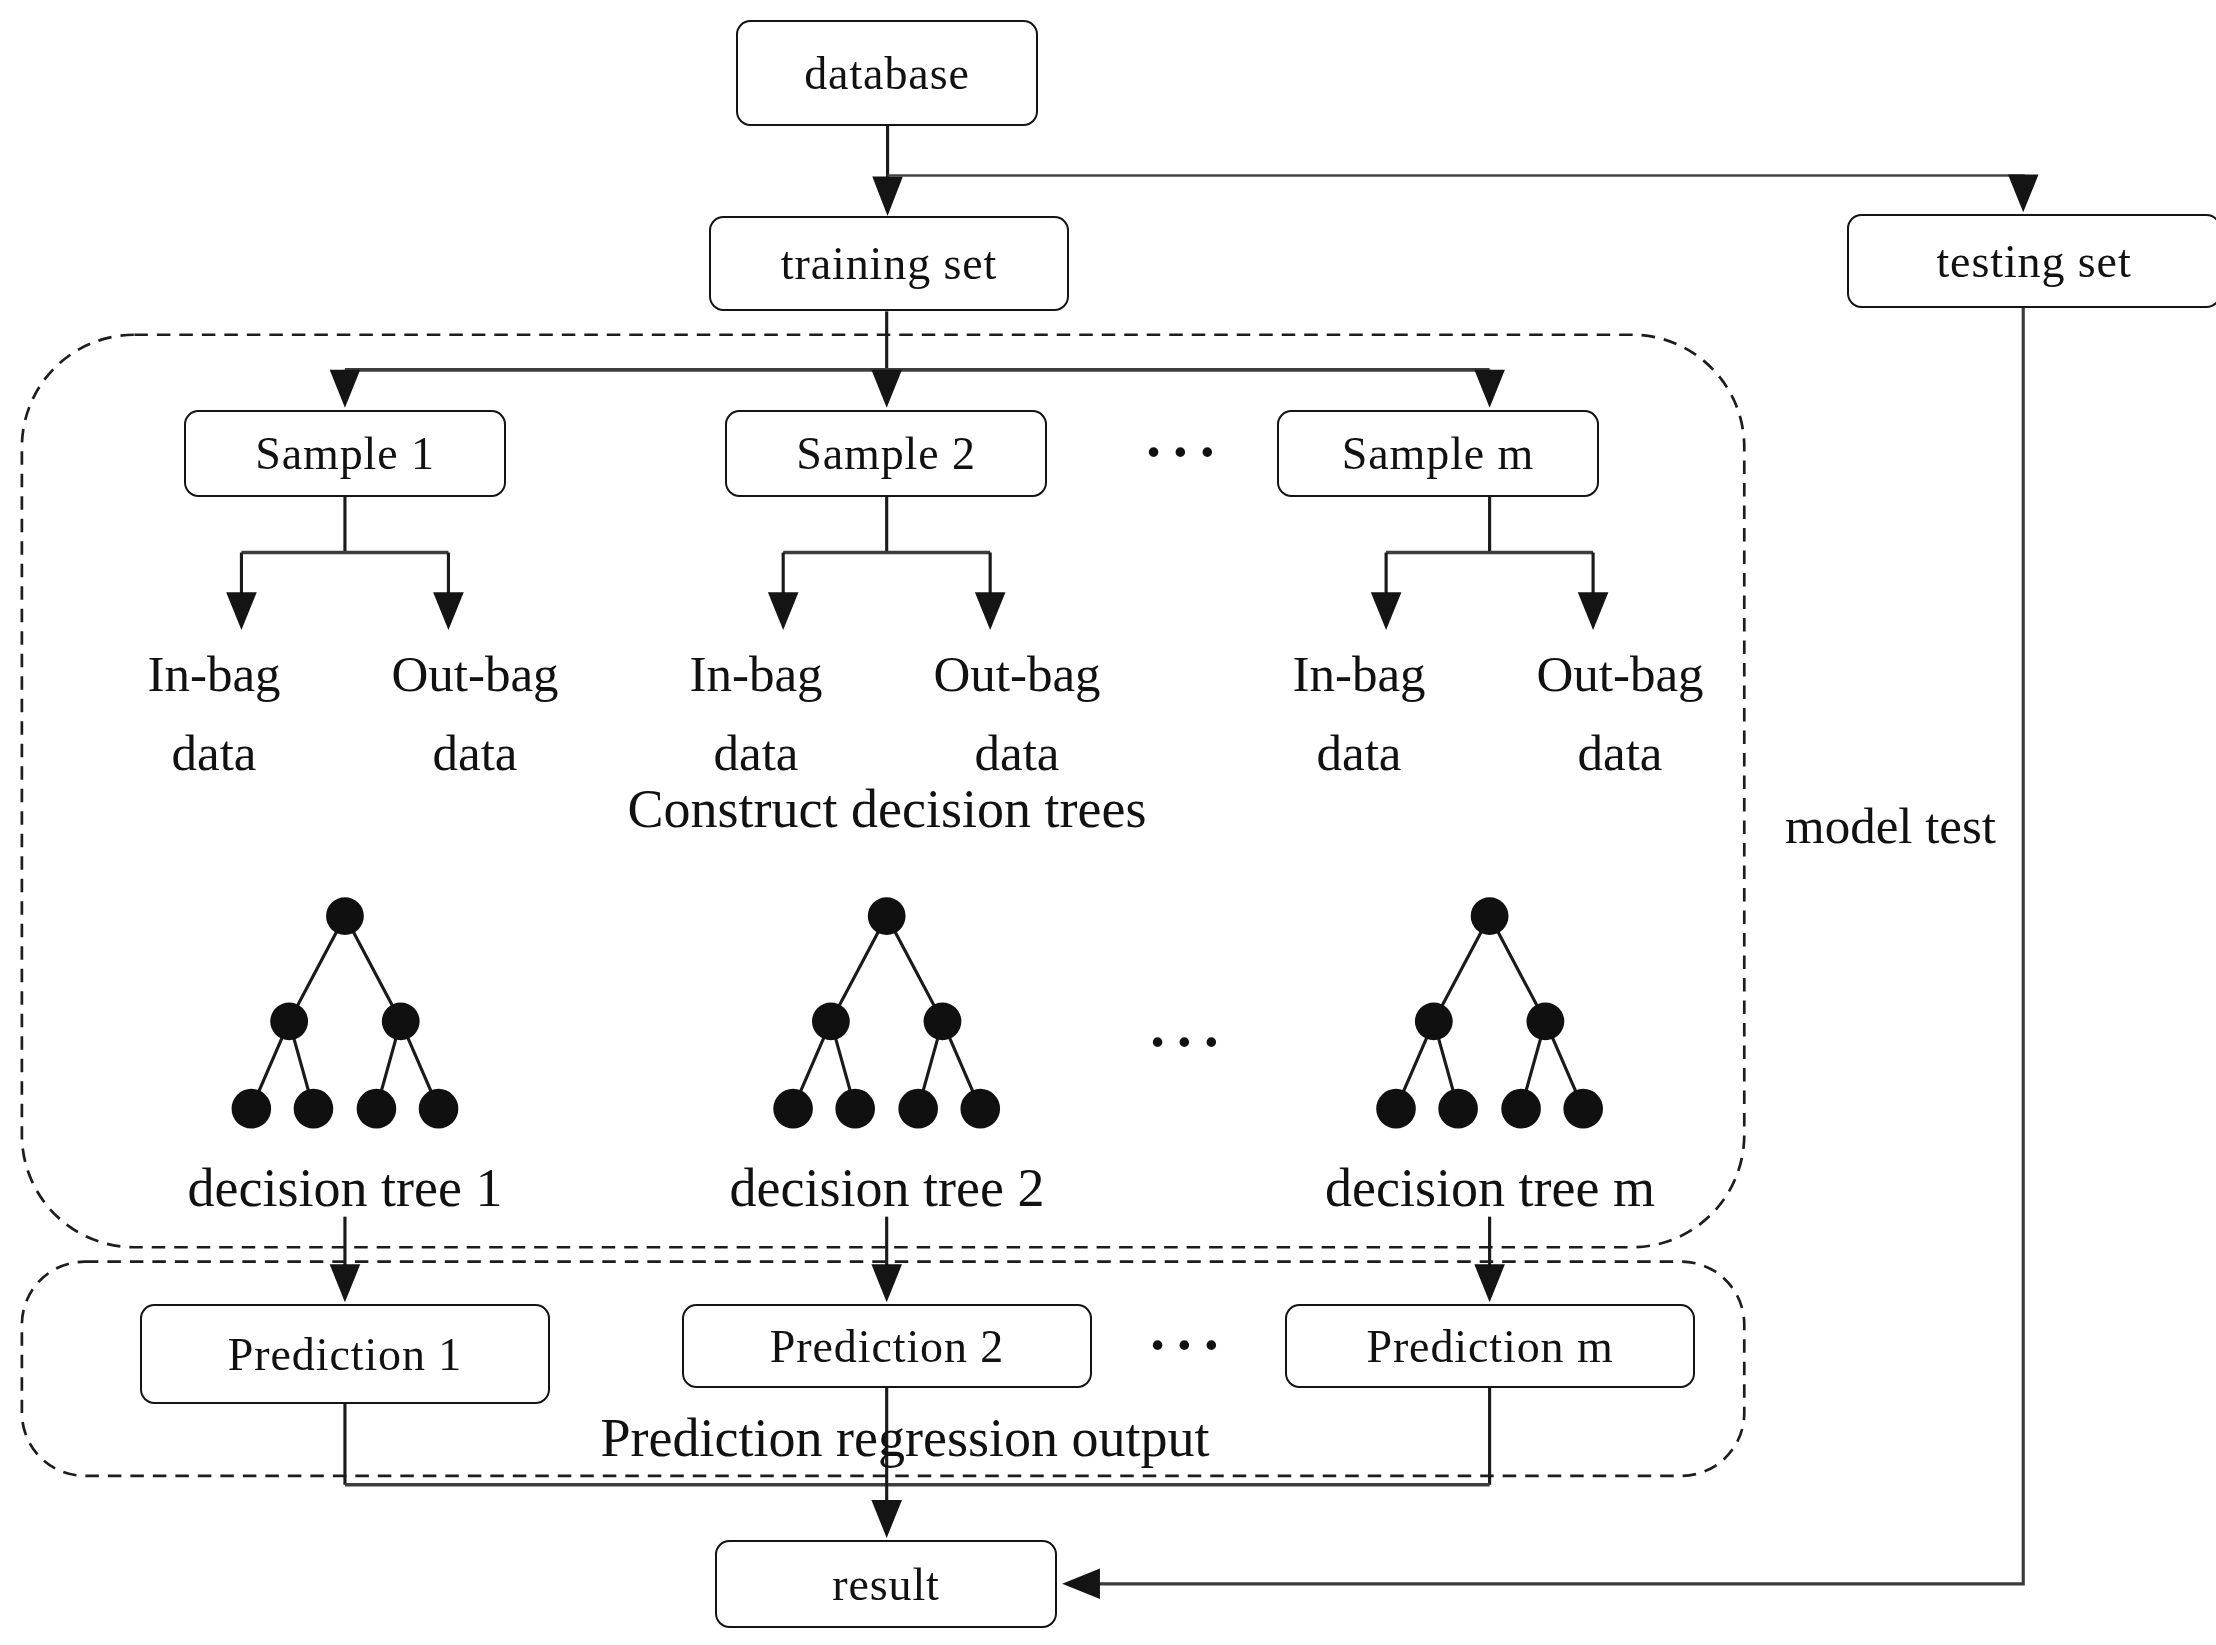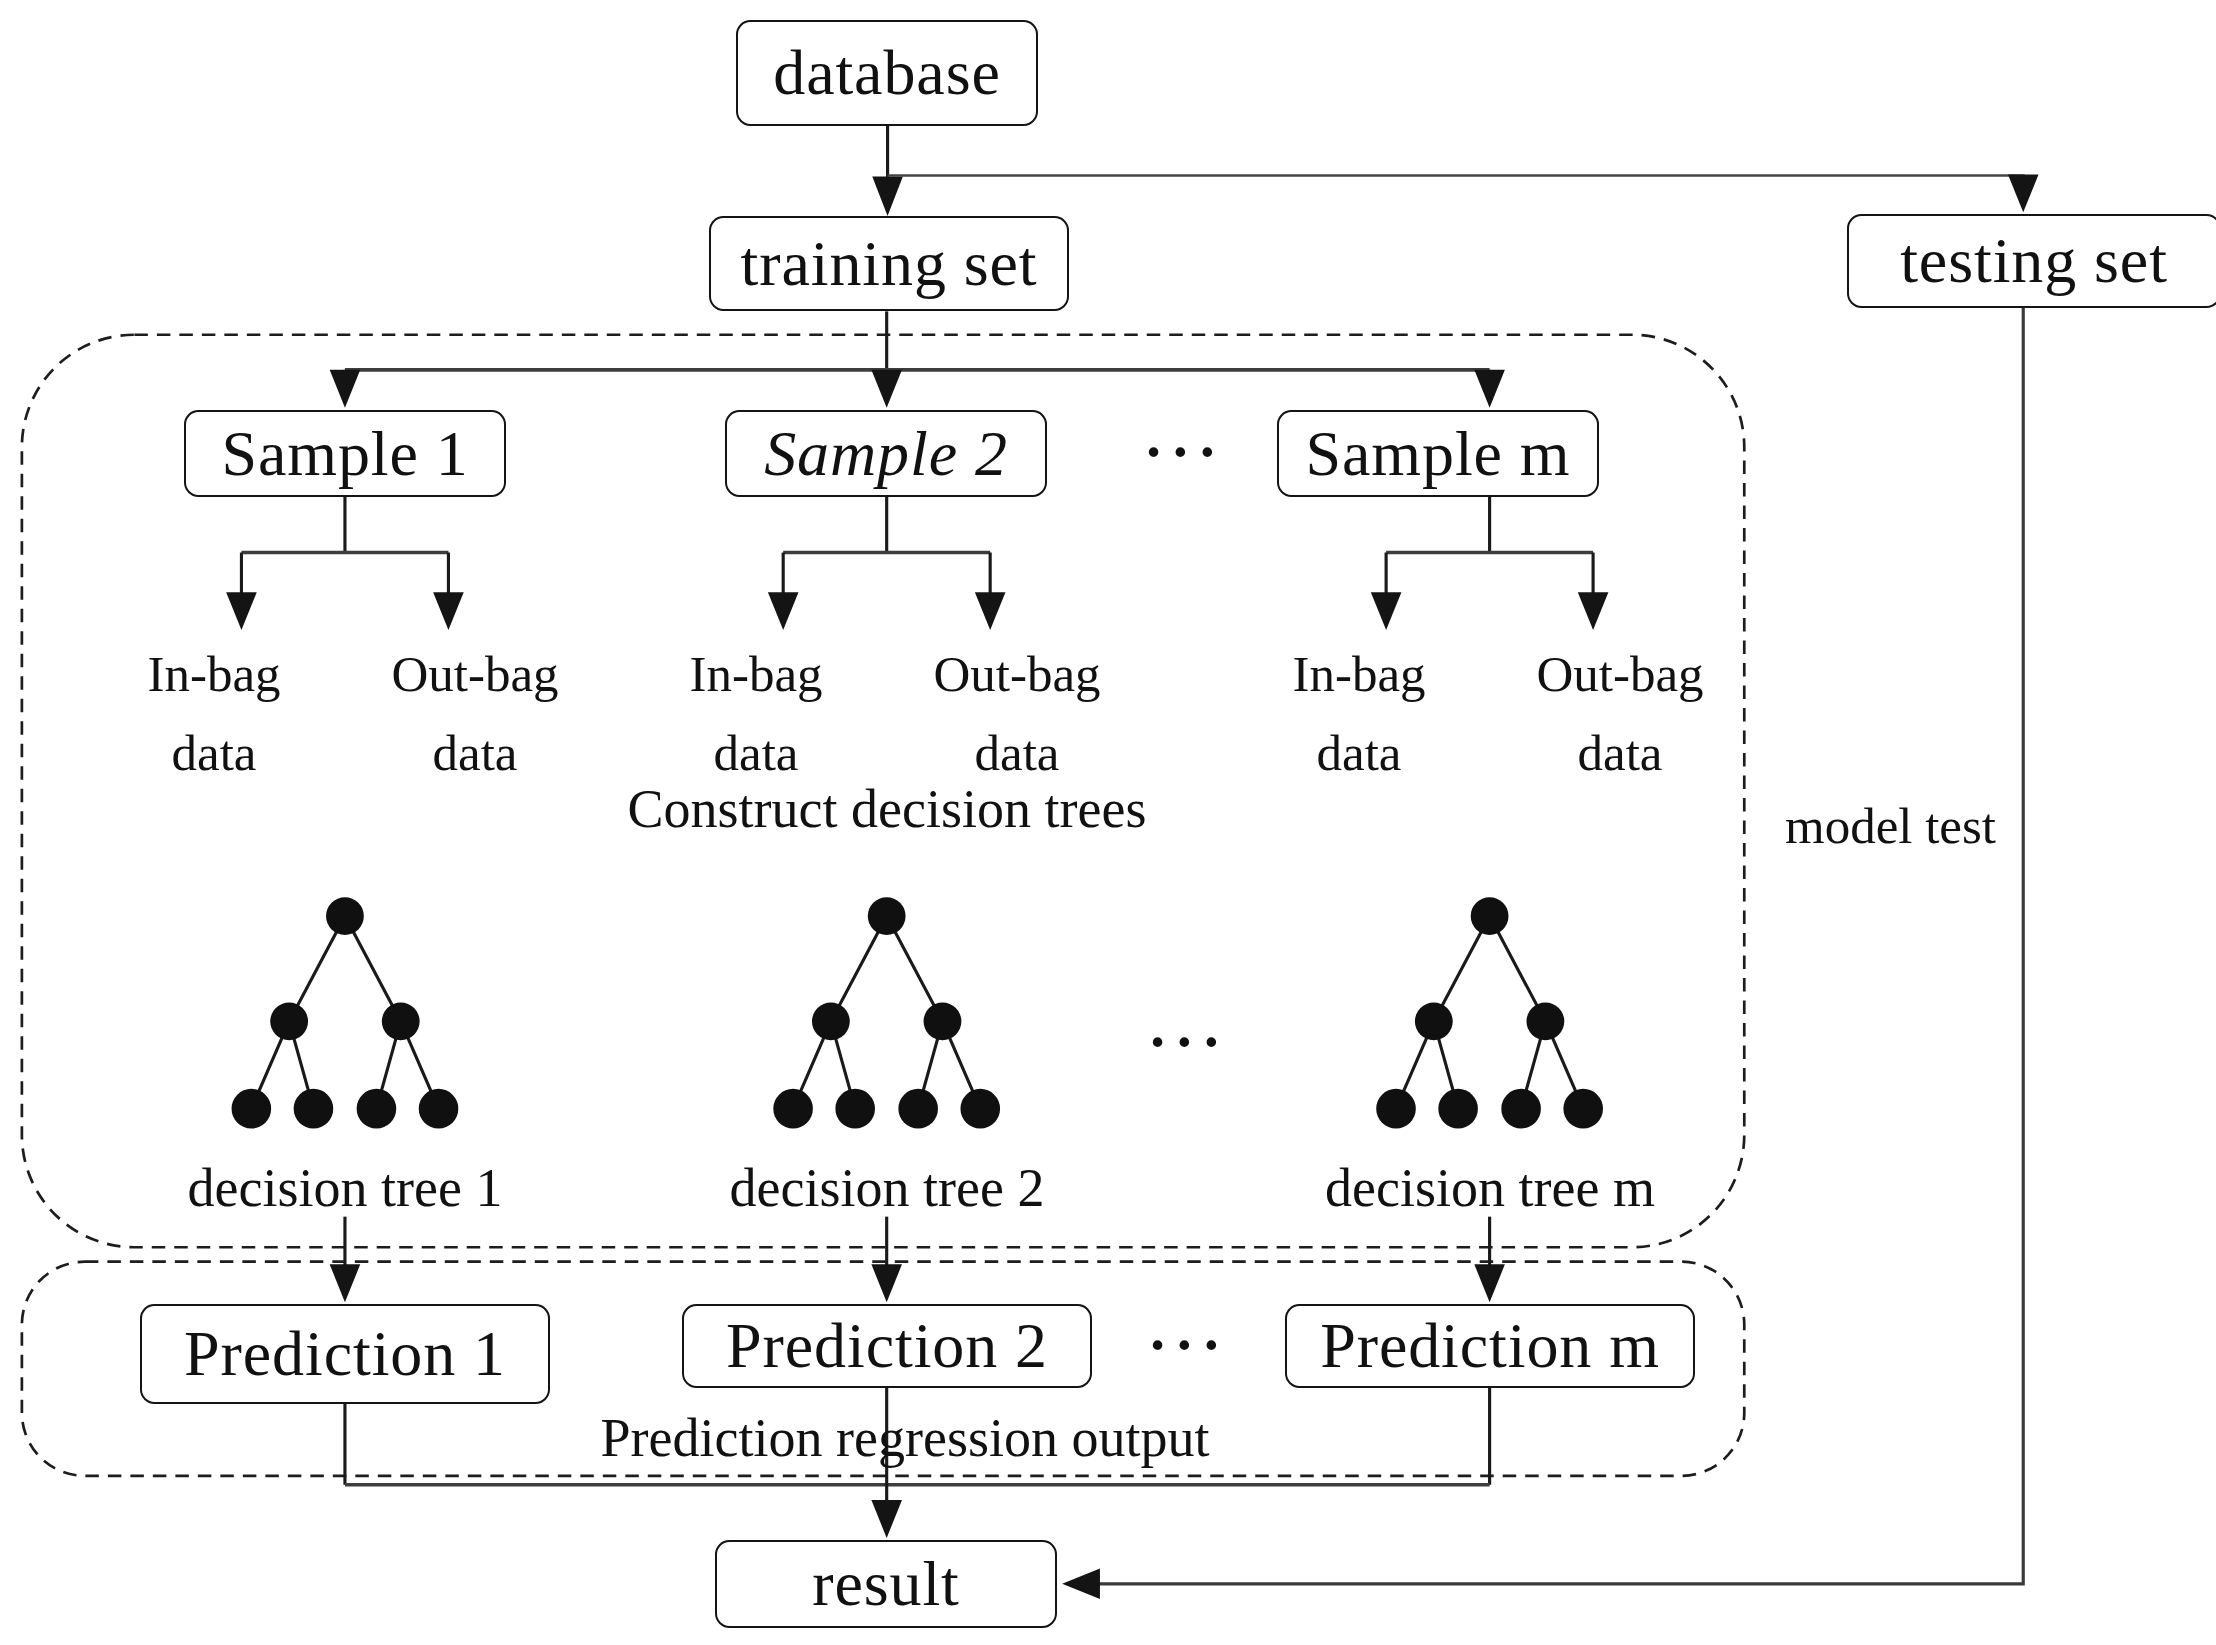--- a/index.html
+++ b/index.html
@@ -4,21 +4,21 @@
 <style>
   html,body{margin:0;padding:0;background:#ffffff;}
   #stage{
     position:relative;width:2217px;height:1645px;background:#ffffff;
     font-family:"Liberation Serif","DejaVu Serif",serif;color:#111111;overflow:hidden;
   }
   #wires{position:absolute;left:0;top:0;z-index:0;}
   .box{
     position:absolute;display:flex;align-items:center;justify-content:center;
     background:#ffffff;border:2.7px solid #141414;border-radius:14.4px;
-    font-size:64px;box-sizing:border-box;z-index:2;white-space:nowrap;letter-spacing:0.9px;
+    font-size:46px;box-sizing:border-box;z-index:2;white-space:nowrap;letter-spacing:0.9px;
   }
   .lbl{position:absolute;text-align:center;z-index:1;white-space:nowrap;}
   .twoline{font-size:51px;line-height:79px;}
   .cap{font-size:54px;line-height:65px;}
   .dots{font-size:59px;line-height:59px;letter-spacing:7.2px;font-weight:bold;}
   .sidetext{font-size:51px;line-height:65px;text-align:center;}
 </style>
 </head>
 <body>
 
@@ -115,21 +115,21 @@
     <polygon points="1180,1760 1222,1743 1222,1777" fill="#141414"></polygon>
   </svg>
 
   <div class="box" style="left:736px;top:20px;width:302px;height:106px;">database</div>
 
   <div class="box" style="left:709px;top:216px;width:360px;height:95px;">training set</div>
 
   <div class="box" style="left:1847px;top:214px;width:374px;height:94px;">testing set</div>
 
   <div class="box" style="left:184px;top:410px;width:322px;height:87px;">Sample 1</div>
-  <div class="box" style="left:725px;top:410px;width:322px;height:87px;font-style:italic;">Sample 2</div>
+  <div class="box" style="left:725px;top:410px;width:322px;height:87px;">Sample 2</div>
   <div class="lbl dots" style="left:1121px;top:423px;width:126px;">···</div>
   <div class="box" style="left:1256px;top:410px;width:322px;height:87px;margin-left:21px;">Sample m</div>
 
   <div class="lbl twoline" style="left:97px;top:635px;width:234px;">
     <span style="display:block">In-bag</span>
     <span style="display:block">data</span>
   </div>
   <div class="lbl twoline" style="left:358px;top:635px;width:234px;">
     <span style="display:block">Out-bag</span>
     <span style="display:block">data</span>

